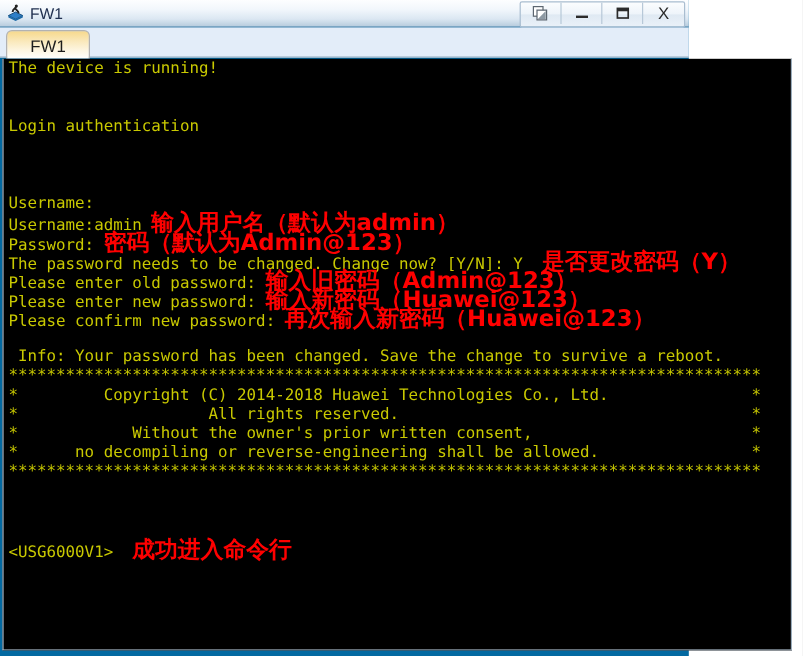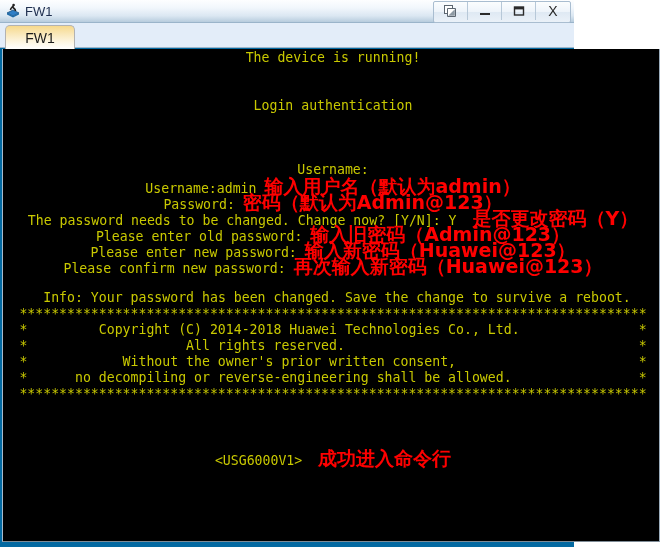--- a/index.html
+++ b/index.html
@@ -126,21 +126,20 @@
     left: 4px;
     top: 1px;
     right: 0;
     bottom: 0;
     font-family: "DejaVu Sans Mono", "Liberation Mono", monospace;
     font-size: 13.2px;
     line-height: 16px;
     color: #c9c900;
     white-space: pre;
     letter-spacing: 0px;
-    text-align: center;
   }
   .line { height: 16px; }
   .cn {
     color: #ff0000;
     font-family: "DejaVu Sans", "Liberation Sans", sans-serif;
     font-weight: bold;
     font-size: 19px;
   }
 </style>
 </head>

